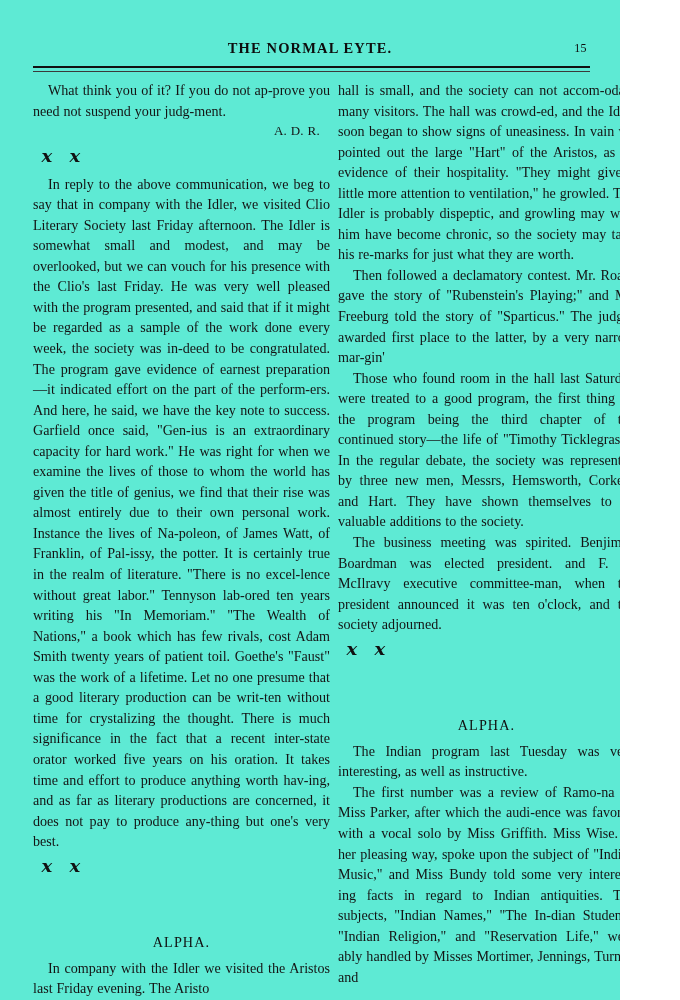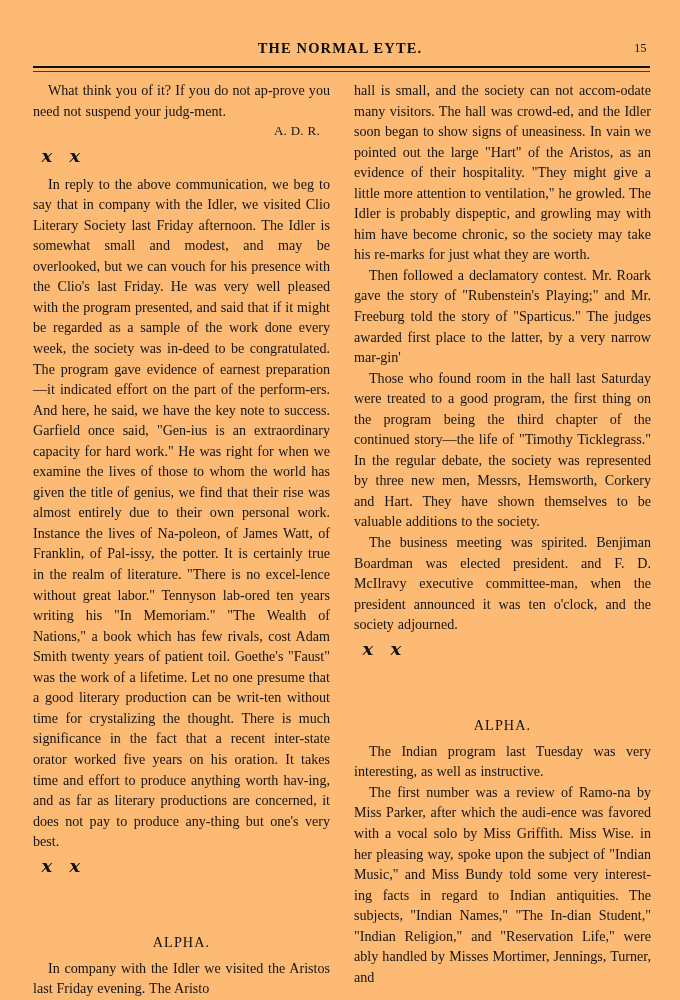--- a/index.html
+++ b/index.html
@@ -2,23 +2,23 @@
 <html><head>
 <meta charset="utf-8">
 <style>
   html, body {
     margin: 0;
     padding: 0;
     background: #ffffff;
   }
   .page {
     position: relative;
-    width: 680px;
+    width: 620px;
     height: 1000px;
-    background: #fdba74;
+    background: #5eead4;
     overflow: hidden;
     font-family: "Liberation Serif", "DejaVu Serif", serif;
     color: #141414;
   }
 
   
   .masthead {
     position: absolute;
     left: 33px;
     right: 33px;
@@ -64,21 +64,21 @@
   }
 
   
   .columns {
     position: absolute;
     left: 33px;
     right: 30px;
     top: 80px;
     bottom: 38px;
     display: flex;
-    gap: 24px;
+    gap: 8px;
   }
   .col {
     width: 297px;
     flex: 0 0 297px;
   }
 
   p.para {
     margin: 0;
     font-size: 14.1px;
     line-height: 20.55px;

